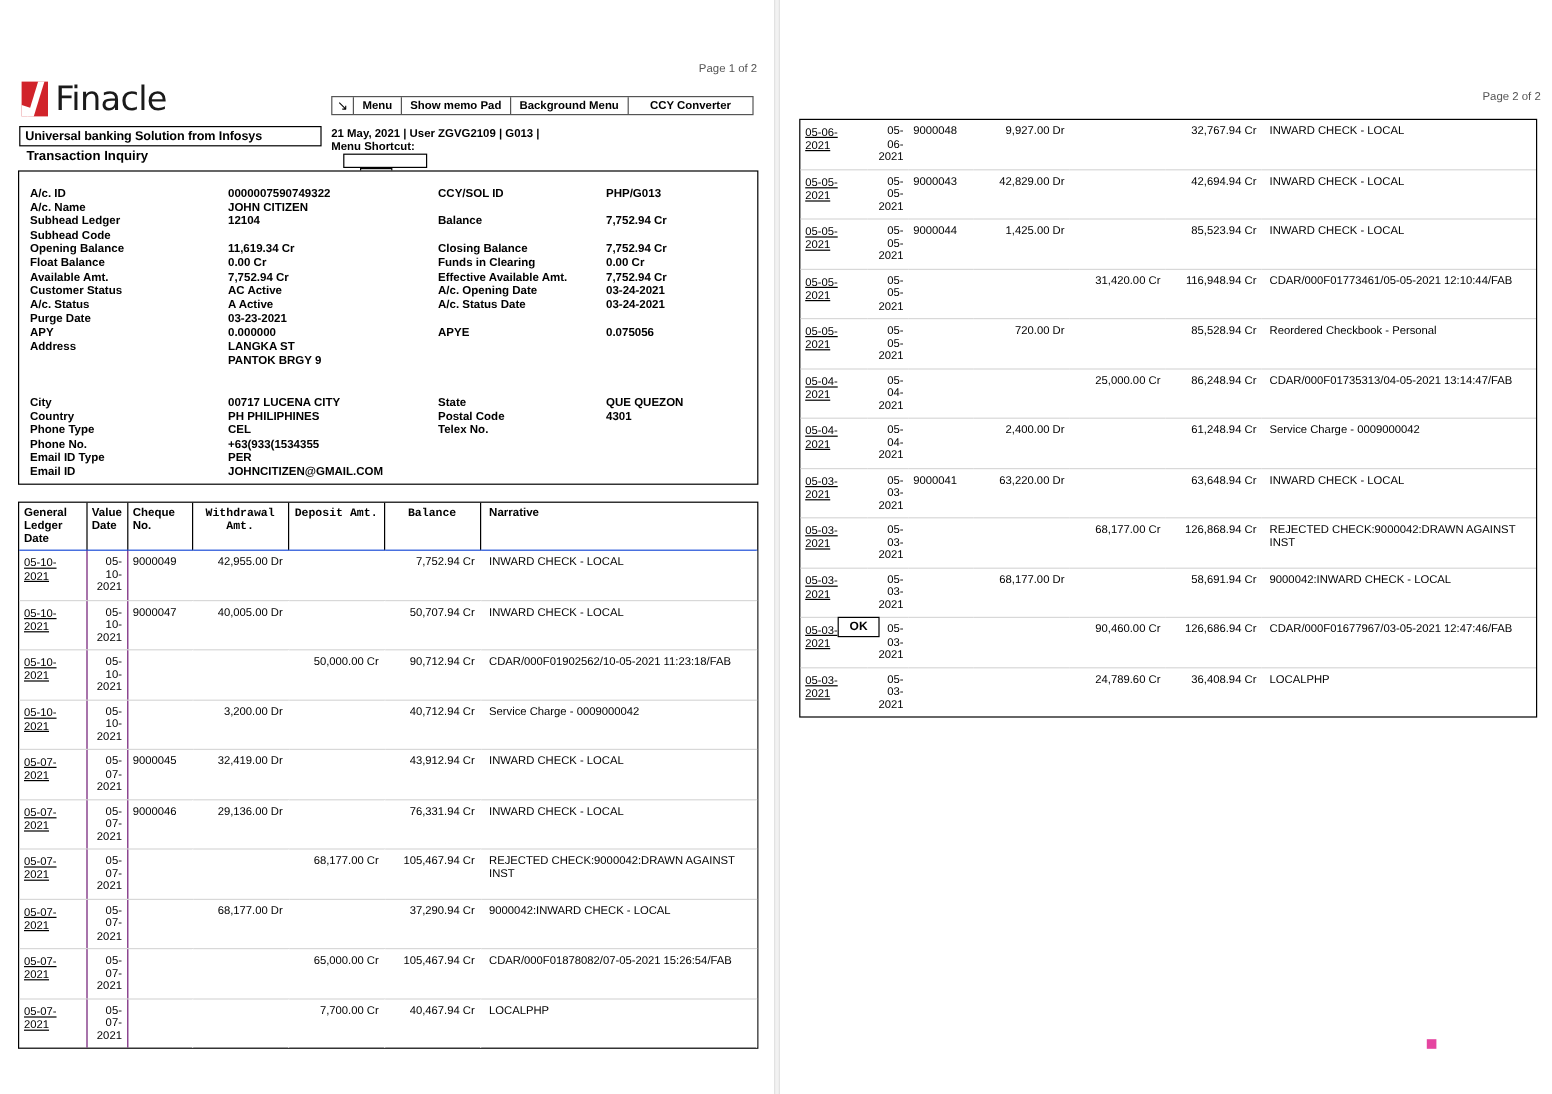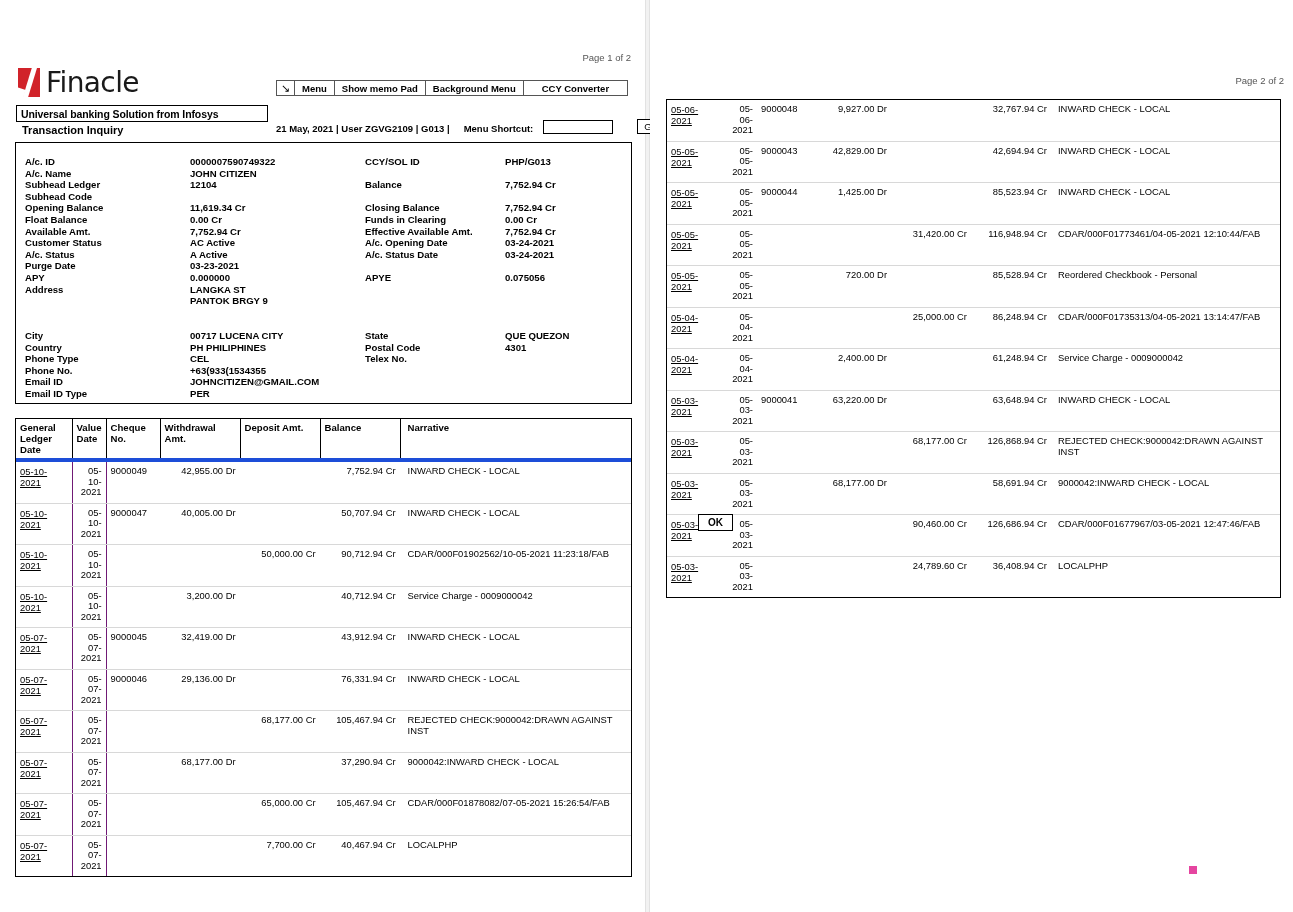--- a/index.html
+++ b/index.html
@@ -59,25 +59,26 @@
   }
   .toolbar .tb {
     display:flex; align-items:center; justify-content:center;
     border-right: 1px solid #555; padding: 0 7px; height: 100%;
     white-space: nowrap;
   }
   .toolbar .tb:last-child { border-right: none; }
   .tb-arrow { width: 18px; font-size: 11px; font-weight: normal; }
 
   .meta-row {
-    position: absolute; left: 276px; top: 118px; height: 16px;
-    display: flex; align-items: flex-end; font-size: 9.5px; font-weight: bold;
+    position: absolute; left: 276px; top: 106px; height: 16px;
+    display: flex; align-items: flex-start; font-size: 9.5px; font-weight: bold;
     white-space: nowrap;
-  }
-  .meta-row .mshort { margin-left: 14px; }
+    flex-direction: column;
+  }
+  .meta-row .mshort { }
   .shortcut-input {
     width: 70px; height: 14px; border: 1px solid #000; background:#fff;
     margin-left: 10px; font-size: 9px; padding: 0 2px;
     font-family: "Liberation Sans", sans-serif;
   }
   .go-btn {
     margin-left: 24px; border: 1px solid #000; background: #fff;
     font-size: 9.5px; font-weight: normal; padding: 0px 6px; height: 15px;
     font-family: "Liberation Sans", sans-serif; cursor: pointer;
   }
@@ -106,21 +107,21 @@
   .txn-table {
     position: absolute; border: 1px solid #000; background:#fff;
     border-collapse: collapse; font-size: 9.4px;
   }
   #txn1 { left: 15px; top: 418px; width: 617px; }
   #txn2 { left: 666px; top: 99px; width: 615px; }
 
   .txn-table table { border-collapse: collapse; width: 100%; }
   .txn-table th {
     font-size: 9.6px; font-weight: bold; vertical-align: top;
-    border-right: 1px solid #000; border-bottom: 4px solid #1d4ed8;
+    border-right: 1px solid #000; border-bottom: 1px solid #1d4ed8;
     padding: 3px 4px; line-height: 11px;
   }
   .txn-table th:last-child { border-right: none; }
   .txn-table td {
     font-size: 9.4px; vertical-align: top; padding: 4px 4px 5px 4px;
     line-height: 10.5px; border-bottom: 1px solid #d8d8d8;
   }
   #txn1 td { border-right: 1px solid #ffffff; }
   #txn1 tr td:nth-child(1), #txn1 tr td:nth-child(2) { border-right: 1px solid #701a75; }
   .txn-table tr:last-child td { border-bottom: none; }
@@ -128,21 +129,21 @@
   .col-gl   { width: 56px; text-align: left; }
   .col-vd   { width: 34px; text-align: right; }
   .col-chq  { width: 54px; text-align: left; }
   .col-wd   { width: 80px; text-align: right; }
   .col-dep  { width: 80px; text-align: right; }
   .col-bal  { width: 80px; text-align: right; }
   .col-nar  { text-align: left; padding-left: 7px !important; }
 
   th.col-chq { text-align: left; }
   th.col-gl, th.col-vd { text-align: left; }
-  th.col-wd, th.col-dep, th.col-bal { text-align: left; }
+  th.col-wd, th.col-dep, th.col-bal { text-align: center; font-family: Liberation Mono, monospace; }
   th.col-nar { text-align: left; }
 
   .gl-link {
     text-decoration: underline; color: #000; cursor: pointer;
     display: inline-block; line-height: 11px;
   }
   .vdate { line-height: 10.5px; }
 
   .ok-btn {
     position: absolute; left: 666px; top: 514px;
@@ -301,28 +302,28 @@
             <div class="c-lbl2">Telex No.</div>
             <div class="c-val2">&nbsp;</div>
           </div>
           <div class="irow">
             <div class="c-lbl1"> Phone No.</div>
             <div class="c-val1">+63(933(1534355</div>
             <div class="c-lbl2">&nbsp;</div>
             <div class="c-val2">&nbsp;</div>
           </div>
           <div class="irow">
+            <div class="c-lbl1">Email ID Type</div>
+            <div class="c-val1">PER</div>
+            <div class="c-lbl2">&nbsp;</div>
+            <div class="c-val2">&nbsp;</div>
+          </div>
+          <div class="irow">
             <div class="c-lbl1">Email ID</div>
             <div class="c-val1">JOHNCITIZEN@GMAIL.COM</div>
-            <div class="c-lbl2">&nbsp;</div>
-            <div class="c-val2">&nbsp;</div>
-          </div>
-          <div class="irow">
-            <div class="c-lbl1">Email ID Type</div>
-            <div class="c-val1">PER</div>
             <div class="c-lbl2">&nbsp;</div>
             <div class="c-val2">&nbsp;</div>
           </div>
         </div>
     </div>
 
     <div class="txn-table" id="txn1">
       <table>
         <thead>
           <tr>
@@ -465,21 +466,21 @@
               <td class="col-bal">85,523.94 Cr</td>
               <td class="col-nar">INWARD CHECK - LOCAL</td>
             </tr>
             <tr>
               <td class="col-gl"><span class="gl-link">05-05-<br>2021</span></td>
               <td class="col-vd vdate">05-<br>05-<br>2021</td>
               <td class="col-chq">&nbsp;</td>
               <td class="col-wd">&nbsp;</td>
               <td class="col-dep">31,420.00 Cr</td>
               <td class="col-bal">116,948.94 Cr</td>
-              <td class="col-nar">CDAR/000F01773461/04-05-2021 12:10:44/FAB</td>
+              <td class="col-nar">CDAR/000F01773461/05-05-2021 12:10:44/FAB</td>
             </tr>
             <tr>
               <td class="col-gl"><span class="gl-link">05-05-<br>2021</span></td>
               <td class="col-vd vdate">05-<br>05-<br>2021</td>
               <td class="col-chq">&nbsp;</td>
               <td class="col-wd">720.00 Dr</td>
               <td class="col-dep">&nbsp;</td>
               <td class="col-bal">85,528.94 Cr</td>
               <td class="col-nar">Reordered Checkbook - Personal</td>
             </tr>

